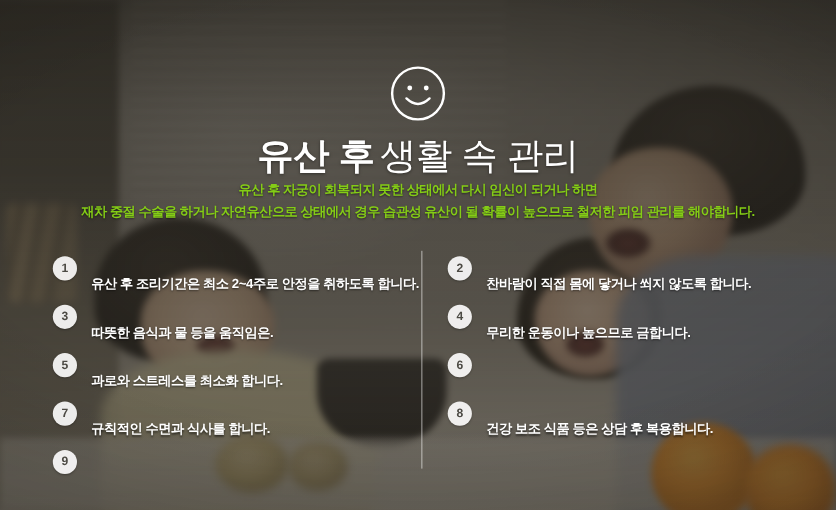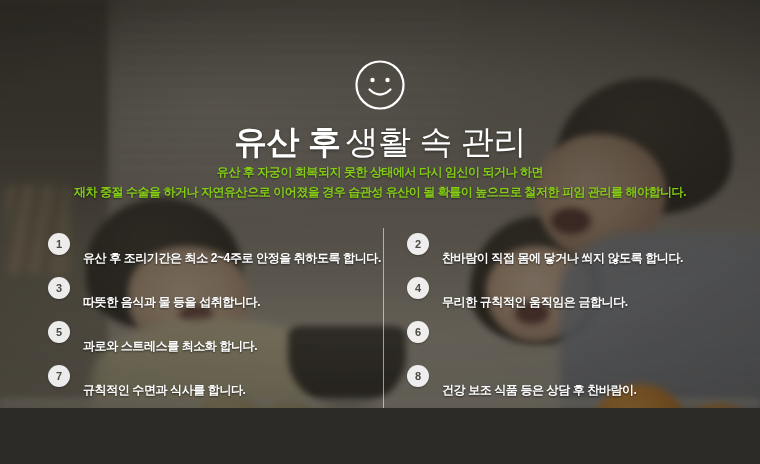--- a/index.html
+++ b/index.html
@@ -9,21 +9,21 @@
     background: #2c2a26;
   }
   body {
     font-family: "Liberation Sans", "DejaVu Sans", sans-serif;
   }
 
   
   .banner {
     position: relative;
     width: 760px;
-    height: 408px;
+    height: 464px;
     overflow: hidden;
     background: #3a372f;
     -webkit-font-smoothing: antialiased;
   }
 
   
   .bg {
     position: absolute;
     inset: 0;
     overflow: hidden;
@@ -370,35 +370,35 @@
         <path d="M16.5 31.5 Q27 41.5 37.5 31.5" fill="none" stroke="#ffffff" stroke-width="2.2" stroke-linecap="round"></path>
       </svg>
     </div>
 
     <h1 class="headline">
       <span class="hl-strong">유산 후</span><span class="hl-light">생활 속 관리</span>
     </h1>
 
     <p class="subhead">
       <span class="sub-line">유산 후 자궁이 회복되지 못한 상태에서 다시 임신이 되거나 하면</span>
-      <span class="sub-line">재차 중절 수술을 하거나 자연유산으로 이어졌을 경우 습관성 유산이 될 확률이 높으므로 철저한 피임 관리를 해야합니다.</span>
+      <span class="sub-line">재차 중절 수술을 하거나 자연유산으로 상태에서 경우 습관성 유산이 될 확률이 높으므로 철저한 피임 관리를 해야합니다.</span>
     </p>
 
     <div class="list-area">
 
       <div class="divider"></div>
 
       <div class="col col-left">
         <div class="item">
           <span class="badge">1</span>
           <span class="item-text">유산 후 조리기간은 최소 2~4주로 안정을 취하도록 합니다.</span>
         </div>
         <div class="item">
           <span class="badge">3</span>
-          <span class="item-text">따뜻한 음식과 물 등을 섭취합니다.</span>
+          <span class="item-text">따뜻한 음식과 물 등을 움직임은.</span>
         </div>
         <div class="item">
           <span class="badge">5</span>
           <span class="item-text">과로와 스트레스를 최소화 합니다.</span>
         </div>
         <div class="item">
           <span class="badge">7</span>
           <span class="item-text">규칙적인 수면과 식사를 합니다.</span>
         </div>
         <div class="item">
@@ -406,26 +406,26 @@
         </div>
       </div>
 
       <div class="col col-right">
         <div class="item">
           <span class="badge">2</span>
           <span class="item-text">찬바람이 직접 몸에 닿거나 쐬지 않도록 합니다.</span>
         </div>
         <div class="item">
           <span class="badge">4</span>
-          <span class="item-text">무리한 규칙적인 움직임은 금합니다.</span>
+          <span class="item-text">무리한 운동이나 높으므로 금합니다.</span>
         </div>
         <div class="item">
           <span class="badge">6</span>
         </div>
         <div class="item">
           <span class="badge">8</span>
-          <span class="item-text">건강 보조 식품 등은 상담 후 찬바람이.</span>
+          <span class="item-text">건강 보조 식품 등은 상담 후 복용합니다.</span>
         </div>
       </div>
 
     </div>
   </div>
 </div>
 
 </body></html>

